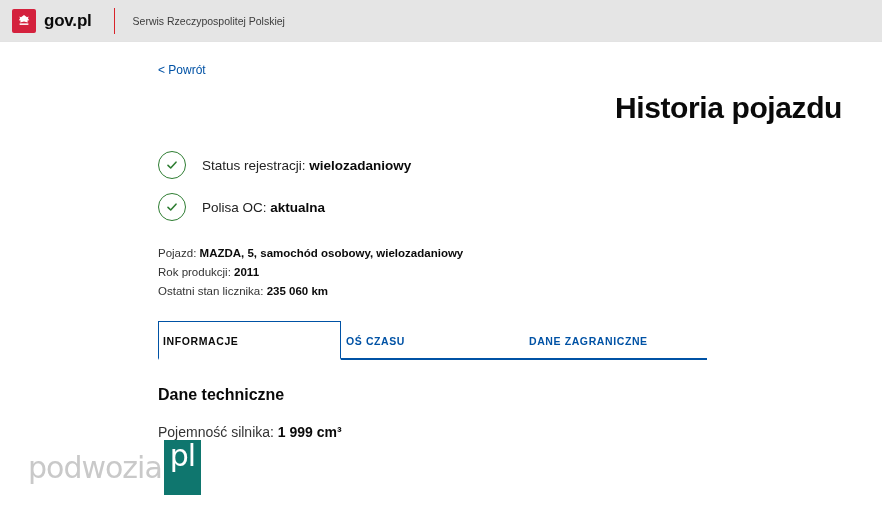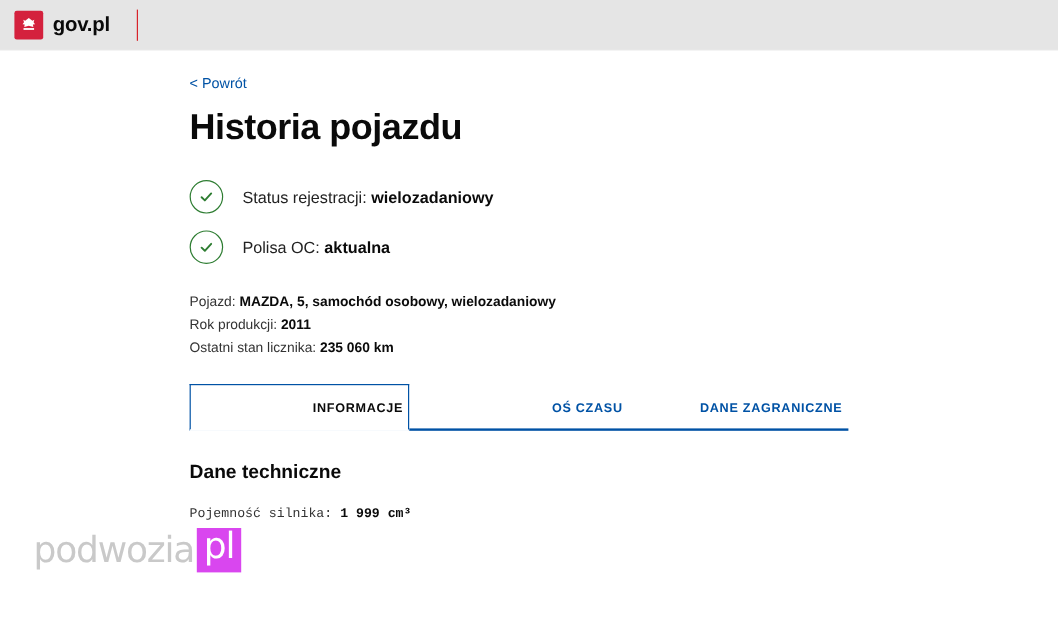--- a/index.html
+++ b/index.html
@@ -67,20 +67,21 @@
     margin-bottom: 14px;
     cursor: pointer;
   }
 
   h1.page-title {
     font-size: 30px;
     font-weight: bold;
     margin: 0 0 26px 0;
     letter-spacing: -0.4px;
     color: #0a0a0a;
+    text-align: right;
   }
 
   
   .status-list { margin-bottom: 26px; }
   .status-row {
     display: flex;
     align-items: center;
     margin-bottom: 14px;
   }
   .check-circle {
@@ -111,21 +112,21 @@
 
   
   .tabs {
     display: flex;
     border-bottom: 2px solid #0052a5;
     width: 549px;
     margin-top: 22px;
   }
   .tab {
     flex: 1;
-    text-align: right;
+    text-align: left;
     font-size: 10.5px;
     font-weight: bold;
     letter-spacing: 0.6px;
     color: #0052a5;
     padding: 13px 4px 11px 4px;
     cursor: pointer;
     border: 1px solid transparent;
     border-bottom: none;
     position: relative;
     top: 0;
@@ -143,62 +144,62 @@
     margin-top: 26px;
     position: relative;
   }
   h2.section-title {
     font-size: 16px;
     font-weight: bold;
     margin: 0 0 20px 0;
     color: #0a0a0a;
   }
   .tech-line {
-    font-size: 11px;
+    font-size: 14px;
     color: #333;
     margin-bottom: 25px;
-    font-family: Liberation Mono, monospace;
   }
   .tech-line b { font-weight: bold; color: #0a0a0a; }
 
   
   .watermark {
     position: absolute;
     left: 28px;
     top: 440px;
     font-size: 30px;
     color: #c9c9c9;
     font-family: "DejaVu Sans", sans-serif;
     letter-spacing: -1px;
     pointer-events: none;
     user-select: none;
     display: flex;
     align-items: center;
     z-index: 5;
   }
   .watermark .wm-pl {
-    background: #d946ef;
+    background: #0f766e;
     color: #ffffff;
-    padding: 2px 6px 6px 6px;
+    padding: 2px 6px 24px 6px;
     margin-left: 2px;
     line-height: 0.95;
   }
 </style>
 </head>
 <body>
 
 <div class="gov-header">
   <span class="emblem">
     <svg width="16" height="16" viewBox="0 0 16 16">
       <path d="M8 2 L11 4.2 L12.6 3.4 L12 5.6 L13.2 7.2 L11.4 7.4 L11.8 9.6 L8 8.4 L4.2 9.6 L4.6 7.4 L2.8 7.2 L4 5.6 L3.4 3.4 L5 4.2 Z" fill="#ffffff"></path>
       <rect x="3.6" y="10.4" width="8.8" height="1.5" fill="#ffffff"></rect>
     </svg>
   </span>
   <span class="gov-title">gov.pl</span>
   <span class="divider-vert"></span>
+  <span class="gov-subtitle">Serwis Rzeczypospolitej Polskiej</span>
 </div>
 <div class="header-rule"></div>
 
 <div class="content">
 
   <a class="back-link">&lt; Powrót</a>
 
   <h1 class="page-title">Historia pojazdu</h1>
 
   

